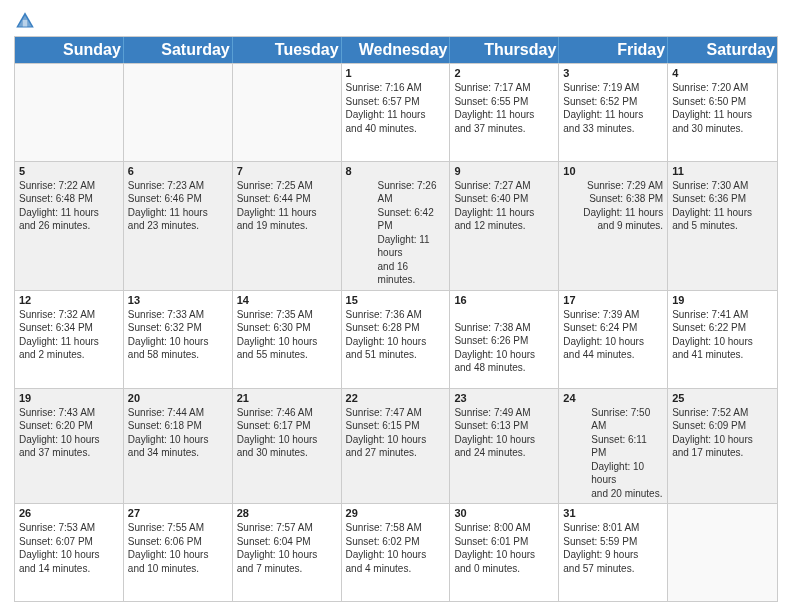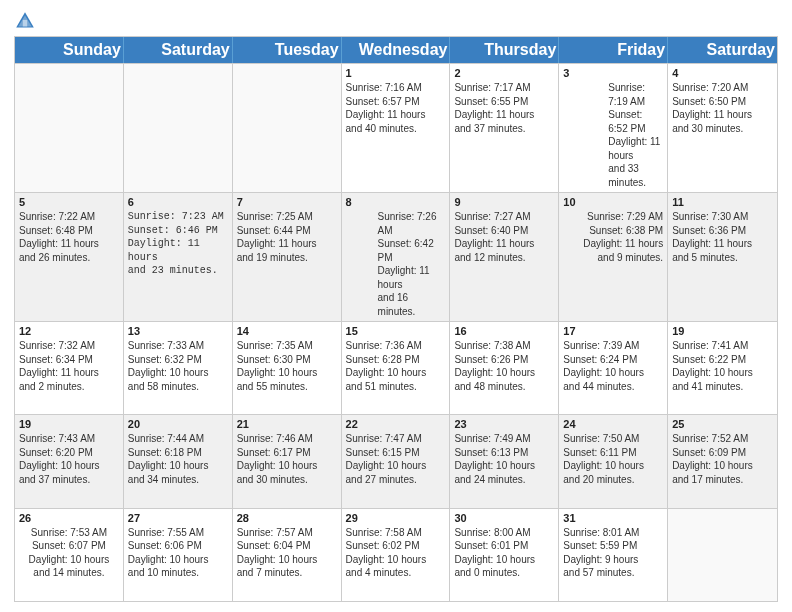--- a/index.html
+++ b/index.html
@@ -162,21 +162,21 @@
           </div>
           <div class="cal-cell">
             <div class="day-number">2</div>
             <div class="day-info" style="white-space: pre-line;">Sunrise: 7:17 AM
 Sunset: 6:55 PM
 Daylight: 11 hours
 and 37 minutes.</div>
           </div>
           <div class="cal-cell">
             <div class="day-number">3</div>
-            <div class="day-info" style="white-space: pre-line; margin-left: 45px;">Sunrise: 7:19 AM
+            <div class="day-info" style="white-space: pre-line;">Sunrise: 7:19 AM
 Sunset: 6:52 PM
 Daylight: 11 hours
 and 33 minutes.</div>
           </div>
           <div class="cal-cell">
             <div class="day-number">4</div>
             <div class="day-info" style="white-space: pre-line;">Sunrise: 7:20 AM
 Sunset: 6:50 PM
 Daylight: 11 hours
 and 30 minutes.</div>
@@ -185,21 +185,21 @@
         <div class="cal-week">
           <div class="cal-cell shaded">
             <div class="day-number">5</div>
             <div class="day-info" style="white-space: pre-line;">Sunrise: 7:22 AM
 Sunset: 6:48 PM
 Daylight: 11 hours
 and 26 minutes.</div>
           </div>
           <div class="cal-cell shaded">
             <div class="day-number">6</div>
-            <div class="day-info" style="white-space: pre-line; font-family: Liberation Mono, monospace;">Sunrise: 7:23 AM
+            <div class="day-info" style="white-space: pre-line;">Sunrise: 7:23 AM
 Sunset: 6:46 PM
 Daylight: 11 hours
 and 23 minutes.</div>
           </div>
           <div class="cal-cell shaded">
             <div class="day-number">7</div>
             <div class="day-info" style="white-space: pre-line;">Sunrise: 7:25 AM
 Sunset: 6:44 PM
 Daylight: 11 hours
 and 19 minutes.</div>
@@ -257,21 +257,21 @@
           </div>
           <div class="cal-cell">
             <div class="day-number">15</div>
             <div class="day-info" style="white-space: pre-line;">Sunrise: 7:36 AM
 Sunset: 6:28 PM
 Daylight: 10 hours
 and 51 minutes.</div>
           </div>
           <div class="cal-cell">
             <div class="day-number">16</div>
-            <div class="day-info" style="white-space: pre-line;">Sunrise: 7:38 AM
+            <div class="day-info" style="white-space: pre-line; margin-top: 13px;">Sunrise: 7:38 AM
 Sunset: 6:26 PM
 Daylight: 10 hours
 and 48 minutes.</div>
           </div>
           <div class="cal-cell">
             <div class="day-number">17</div>
             <div class="day-info" style="white-space: pre-line;">Sunrise: 7:39 AM
 Sunset: 6:24 PM
 Daylight: 10 hours
 and 44 minutes.</div>
@@ -315,37 +315,37 @@
           </div>
           <div class="cal-cell shaded">
             <div class="day-number">23</div>
             <div class="day-info" style="white-space: pre-line;">Sunrise: 7:49 AM
 Sunset: 6:13 PM
 Daylight: 10 hours
 and 24 minutes.</div>
           </div>
           <div class="cal-cell shaded">
             <div class="day-number">24</div>
-            <div class="day-info" style="white-space: pre-line;">Sunrise: 7:50 AM
+            <div class="day-info" style="white-space: pre-line; margin-left: 28px;">Sunrise: 7:50 AM
 Sunset: 6:11 PM
 Daylight: 10 hours
 and 20 minutes.</div>
           </div>
           <div class="cal-cell shaded">
             <div class="day-number">25</div>
             <div class="day-info" style="white-space: pre-line;">Sunrise: 7:52 AM
 Sunset: 6:09 PM
 Daylight: 10 hours
 and 17 minutes.</div>
           </div>
         </div>
         <div class="cal-week">
           <div class="cal-cell">
             <div class="day-number">26</div>
-            <div class="day-info" style="white-space: pre-line; text-align: center;">Sunrise: 7:53 AM
+            <div class="day-info" style="white-space: pre-line;">Sunrise: 7:53 AM
 Sunset: 6:07 PM
 Daylight: 10 hours
 and 14 minutes.</div>
           </div>
           <div class="cal-cell">
             <div class="day-number">27</div>
             <div class="day-info" style="white-space: pre-line;">Sunrise: 7:55 AM
 Sunset: 6:06 PM
 Daylight: 10 hours
 and 10 minutes.</div>

